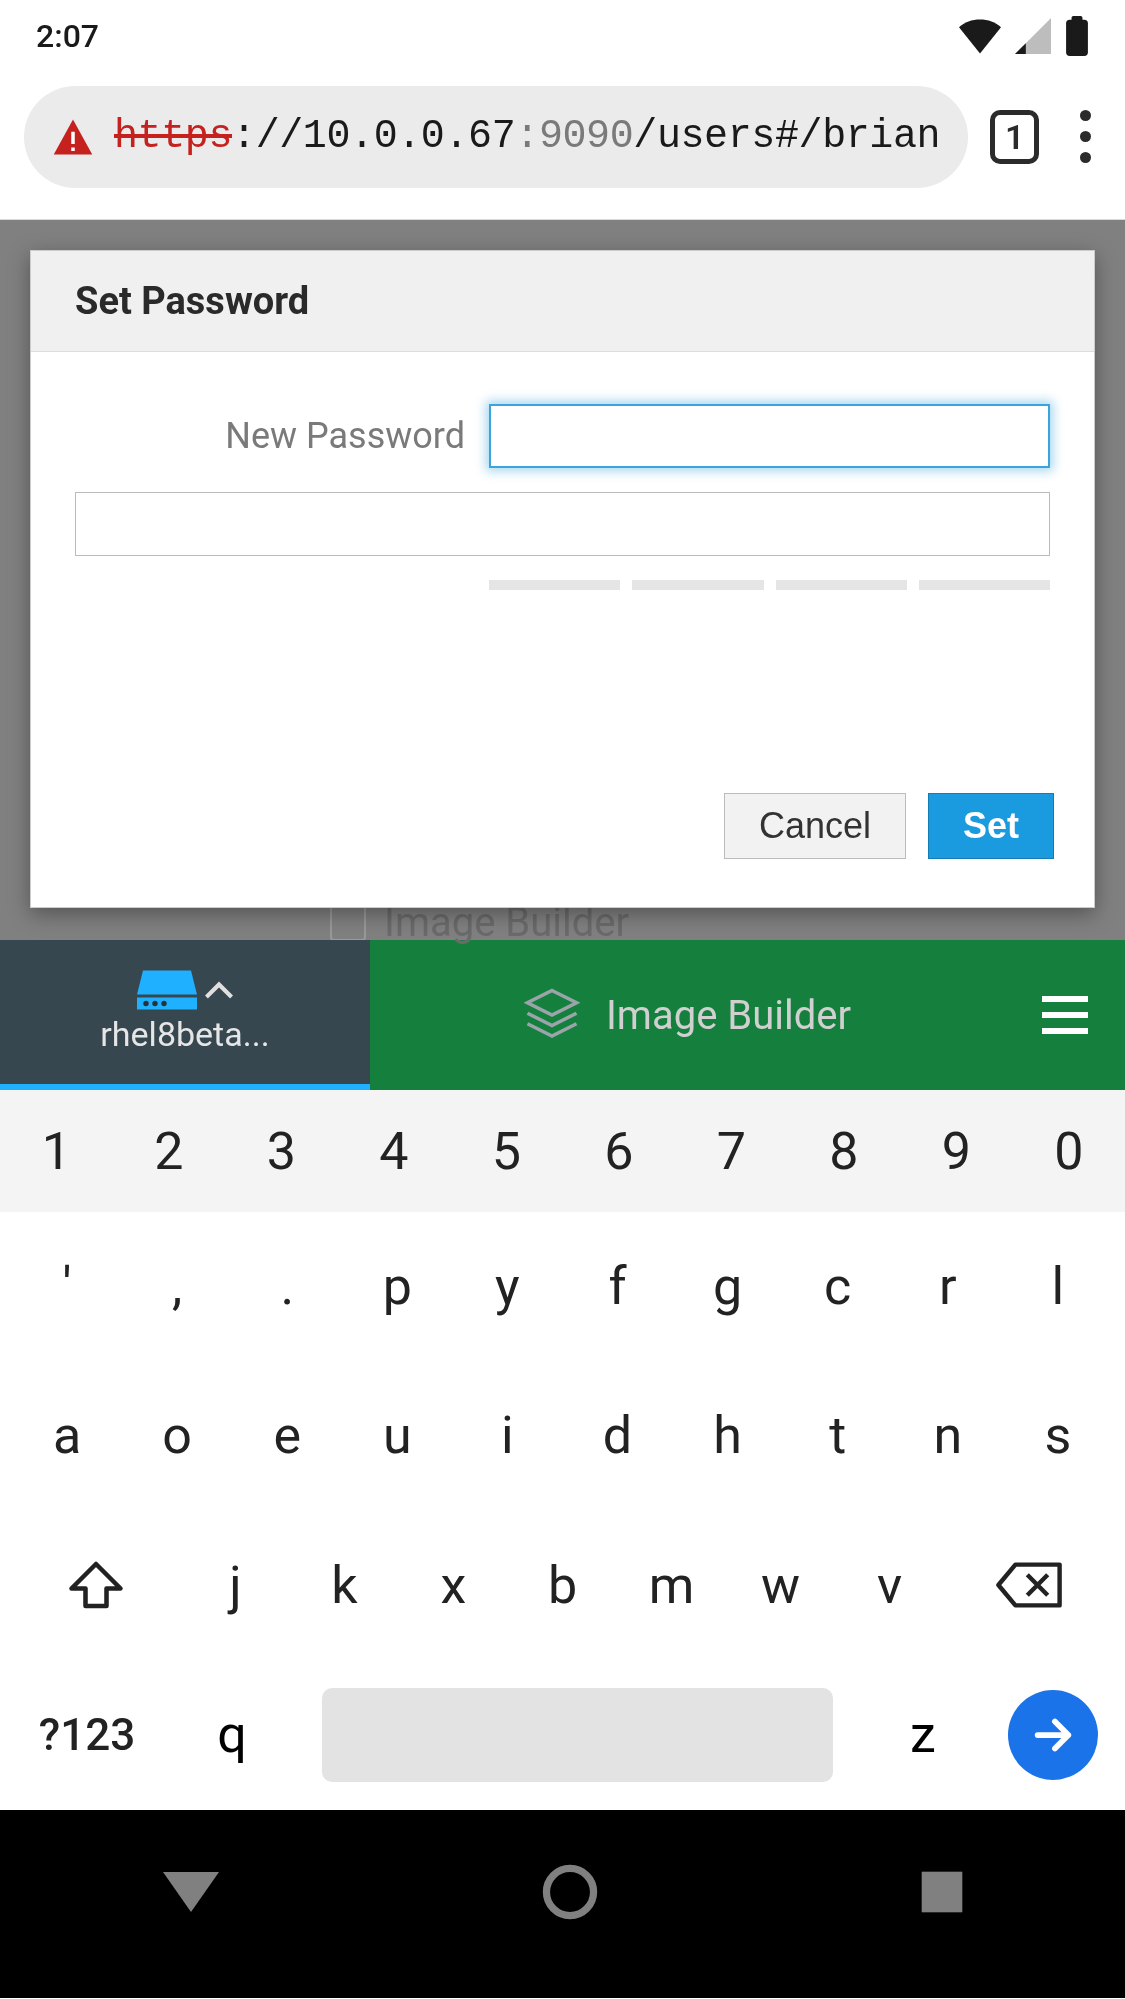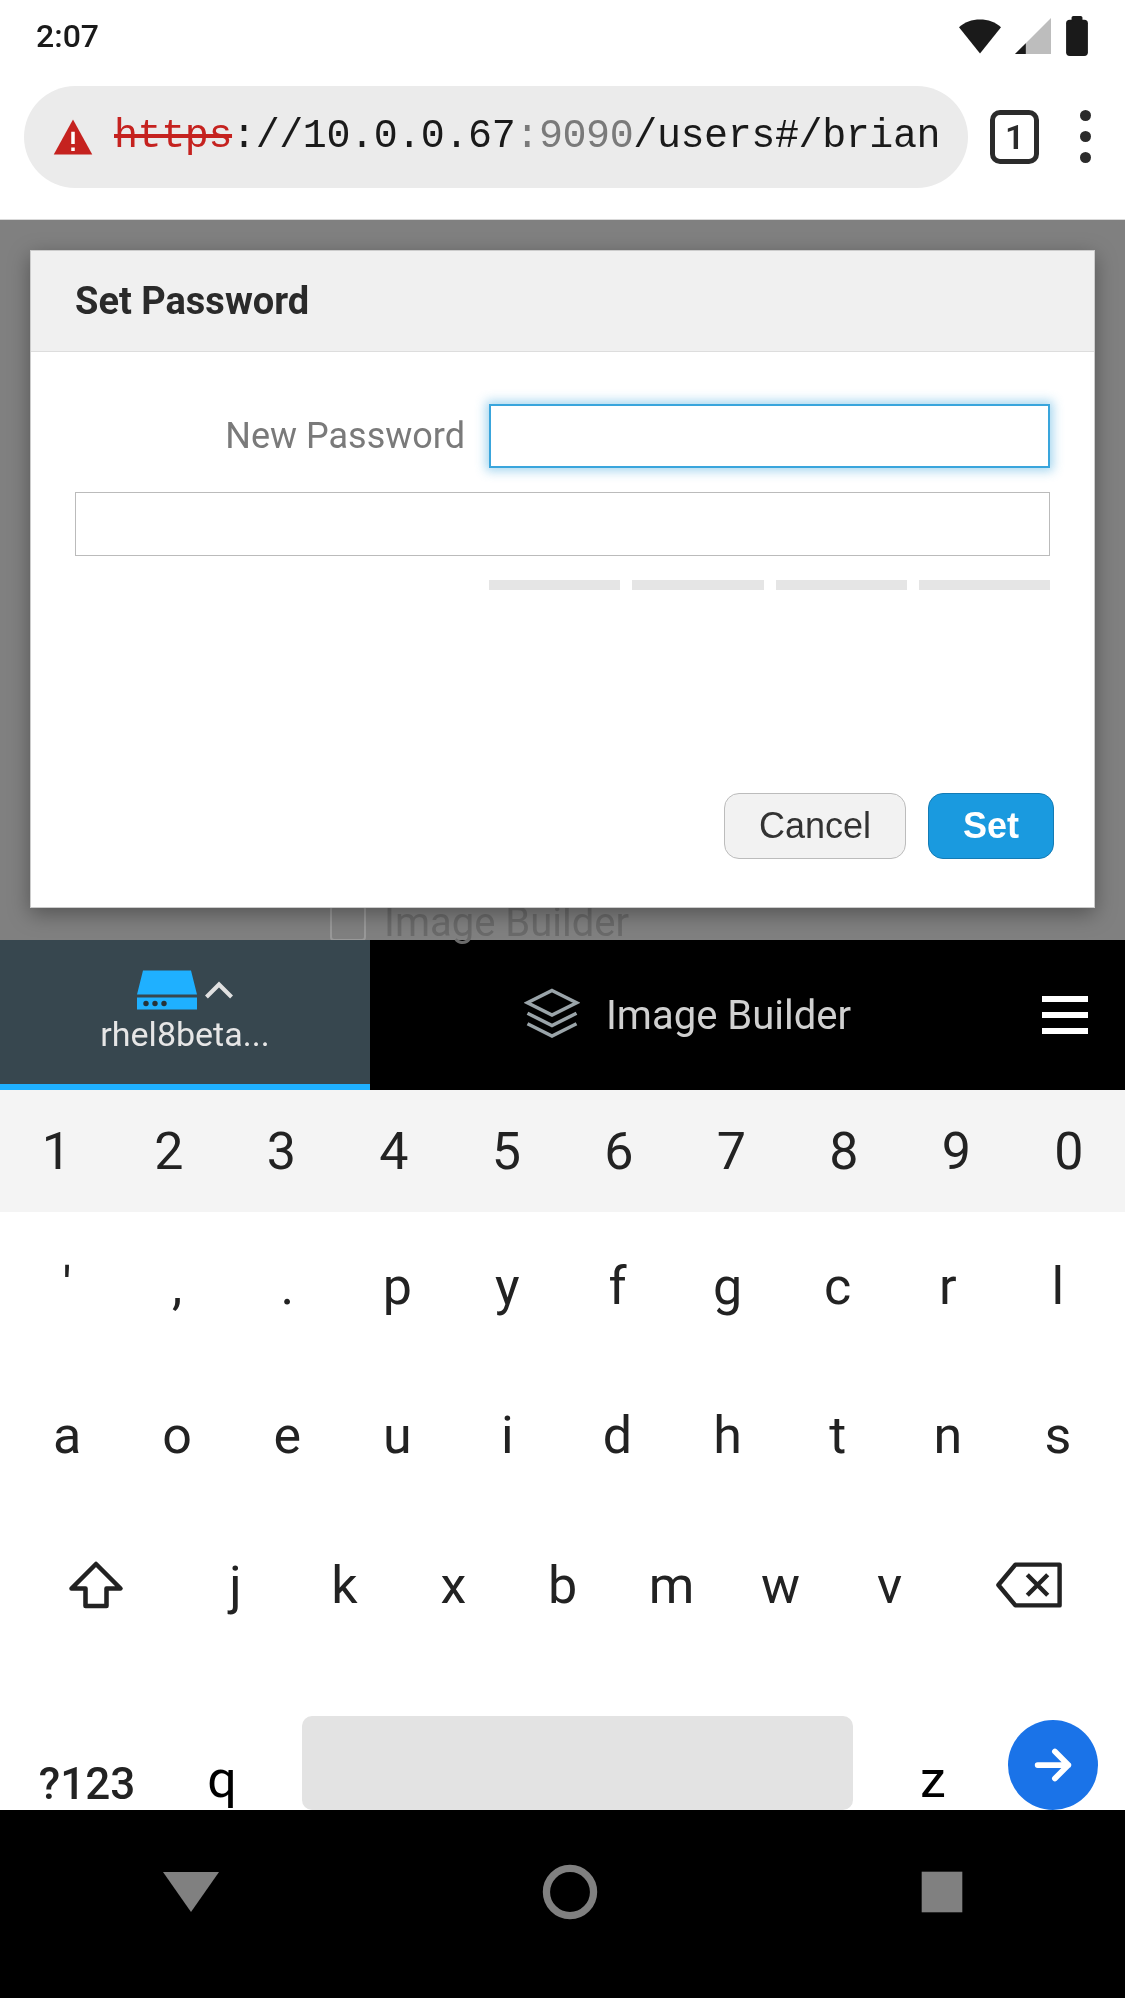--- a/index.html
+++ b/index.html
@@ -24,46 +24,46 @@
   .modal { position: absolute; top: 30px; left: 30px; right: 30px; height: 658px; background: #ffffff; border: 1px solid #ccc; box-shadow: 0 6px 20px rgba(0,0,0,0.35); display: flex; flex-direction: column; gap: 16px; }
   .modal-header { background: #f0f0f0; padding: 28px 44px; font-size: 38px; font-weight: 700; color: #2a2a2a; border-bottom: 1px solid #ddd; }
   .modal-body { flex: 1; padding: 36px 44px 0 44px; display: flex; flex-direction: column; gap: 24px; }
   .form-row { display: flex; align-items: center; gap: 24px; }
   .form-label { flex: 0 0 390px; text-align: right; font-size: 36px; color: #7a7a7a; }
   .form-input { flex: 1; height: 64px; border: 1px solid #bbb; font-size: 34px; padding: 0 14px; outline: none; }
   .form-input.focused { border: 2px solid #39a5dc; box-shadow: 0 0 10px 3px rgba(57,165,220,0.45); }
   .strength { margin-left: 414px; display: flex; gap: 12px; }
   .strength span { height: 10px; flex: 1; background: #e5e5e5; }
   .modal-footer { display: flex; justify-content: flex-end; gap: 22px; padding: 24px 40px 48px; }
-  .btn { height: 66px; font-size: 36px; padding: 0 34px; border-radius: 15px; cursor: pointer; display: flex; align-items: center; }
+  .btn { height: 66px; font-size: 36px; padding: 0 34px; border-radius: 0; cursor: pointer; display: flex; align-items: center; }
   .btn-default { background: #f2f2f2; color: #333; border: 1px solid #bcbcbc; }
   .btn-primary { background: #1a9adf; color: #fff; border: 1px solid #137bb5; font-weight: 600; }
 
   
   .page-hint { position: absolute; bottom: -6px; left: 330px; font-size: 40px; color: #6a6a6a; display: flex; align-items: center; gap: 18px; }
   .page-hint .chk { width: 36px; height: 36px; border: 2px solid #999; border-radius: 4px; }
 
   
-  .kb-bar { height: 150px; background: #000000; display: flex; align-items: center; color: #e0e0e0; }
+  .kb-bar { height: 150px; background: #15803d; display: flex; align-items: center; color: #e0e0e0; }
   .kb-tab { width: 370px; height: 100%; display: flex; flex-direction: column; align-items: center; justify-content: center; position: relative; }
   .kb-tab.active { background: #37474f; border-bottom: 6px solid #1fb0ff; }
   .kb-tab-icon { display: flex; align-items: center; gap: 8px; margin-bottom: 4px; }
   .kb-tab-label { font-size: 34px; color: #e6e6e6; }
   .kb-bar .builder { flex: 1; display: flex; align-items: center; justify-content: center; gap: 26px; font-size: 40px; color: #d0d0d0; }
   .kb-ham { width: 120px; display: flex; flex-direction: column; align-items: center; gap: 10px; }
   .kb-ham span { width: 46px; height: 6px; background: #fff; }
 
   
   .keyboard { height: 720px; display: flex; flex-direction: column; }
   .numrow { height: 122px; background: #f4f4f4; display: flex; }
   .numrow div { flex: 1; display: flex; align-items: center; justify-content: center; font-size: 52px; color: #222; }
   .krow { flex: 1; display: flex; padding: 0 12px; }
   .key { flex: 1; display: flex; align-items: center; justify-content: center; font-size: 52px; color: #222; }
   .krow4 .key.wide { flex: 1.55; }
-  .spacerow { height: 150px; display: flex; align-items: flex-end; padding: 0 12px; }
+  .spacerow { height: 150px; display: flex; align-items: center; padding: 0 12px; gap: 10px; }
   .sym { flex: 0 0 150px; display: flex; align-items: center; justify-content: center; font-size: 44px; color: #222; font-weight: 500; }
   .qz { flex: 0 0 120px; display: flex; align-items: center; justify-content: center; font-size: 52px; }
   .spacebar { flex: 1; height: 94px; background: #e3e3e3; border-radius: 10px; margin: 0 20px; }
   .enter { flex: 0 0 120px; display: flex; align-items: center; justify-content: center; }
   .enter-circle { width: 90px; height: 90px; background: #1a73e8; border-radius: 50%; display: flex; align-items: center; justify-content: center; }
 
   
   .navbar { height: 188px; background: #000; display: flex; align-items: center; justify-content: space-around; padding-bottom: 20px; }
 </style>
 </head>

